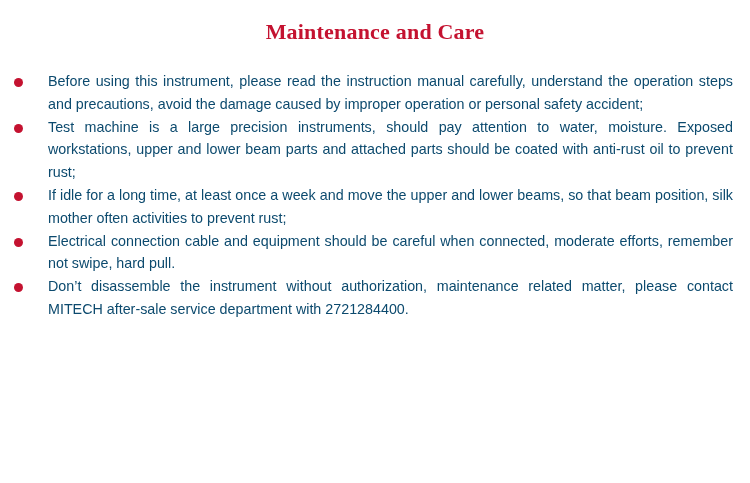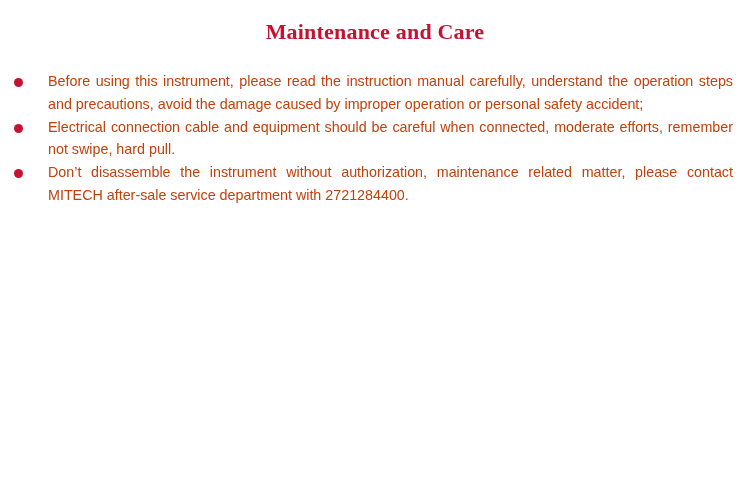--- a/index.html
+++ b/index.html
@@ -55,38 +55,46 @@
     border-radius: 50%;
     background: #c41230;
     display: block;
   }
   .text {
     display: block;
     font-size: 14.3px;
     line-height: 22.8px;
     text-align: justify;
     text-justify: inter-word;
-    color: #c2410c;
+    color: #0c4a6e;
     hyphens: none;
   }
 </style>
 </head>
 <body>
 
 <div class="page">
 
   <h1 class="title" style="color: rgb(196, 18, 48);">Maintenance and Care</h1>
 
   <ul class="list">
     <li class="item">
       <span class="bullet" style="background: rgb(196, 18, 48);"></span>
       <span class="text">Before using this instrument, please read the instruction manual carefully, understand the operation steps and precautions, avoid the damage caused by improper operation or personal safety accident;</span>
     </li>
     <li class="item">
       <span class="bullet" style="background: rgb(196, 18, 48);"></span>
+      <span class="text">Test machine is a large precision instruments, should pay attention to water, moisture. Exposed workstations, upper and lower beam parts and attached parts should be coated with anti-rust oil to prevent rust;</span>
+    </li>
+    <li class="item">
+      <span class="bullet" style="background: rgb(196, 18, 48);"></span>
+      <span class="text">If idle for a long time, at least once a week and move the upper and lower beams, so that beam position, silk mother often activities to prevent rust;</span>
+    </li>
+    <li class="item">
+      <span class="bullet" style="background: rgb(196, 18, 48);"></span>
       <span class="text">Electrical connection cable and equipment should be careful when connected, moderate efforts, remember not swipe, hard pull.</span>
     </li>
     <li class="item">
       <span class="bullet" style="background: rgb(196, 18, 48);"></span>
       <span class="text">Don’t disassemble the instrument without authorization, maintenance related matter, please contact MITECH after-sale service department with 2721284400.</span>
     </li>
   </ul>
 
 </div>
 

